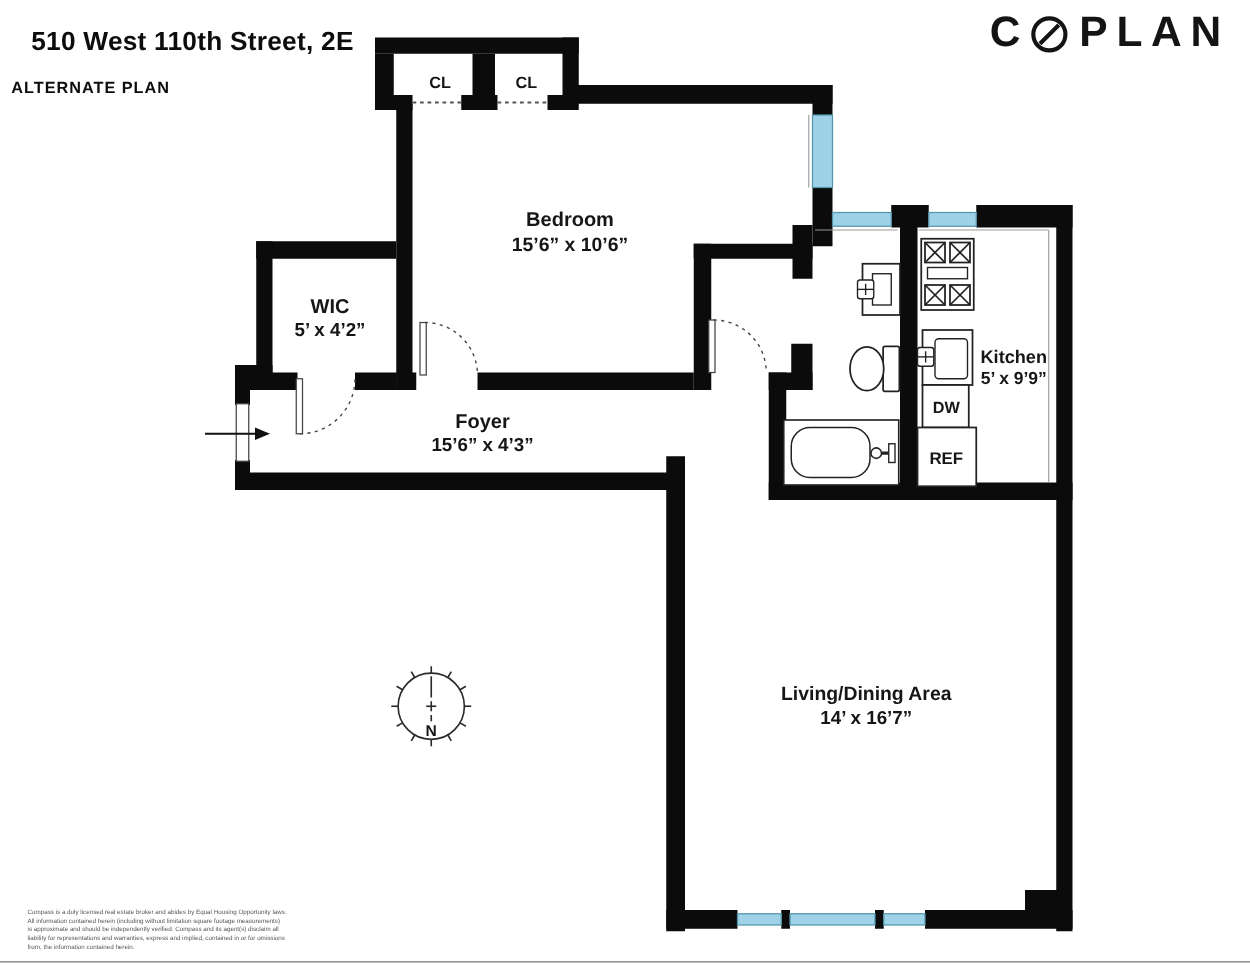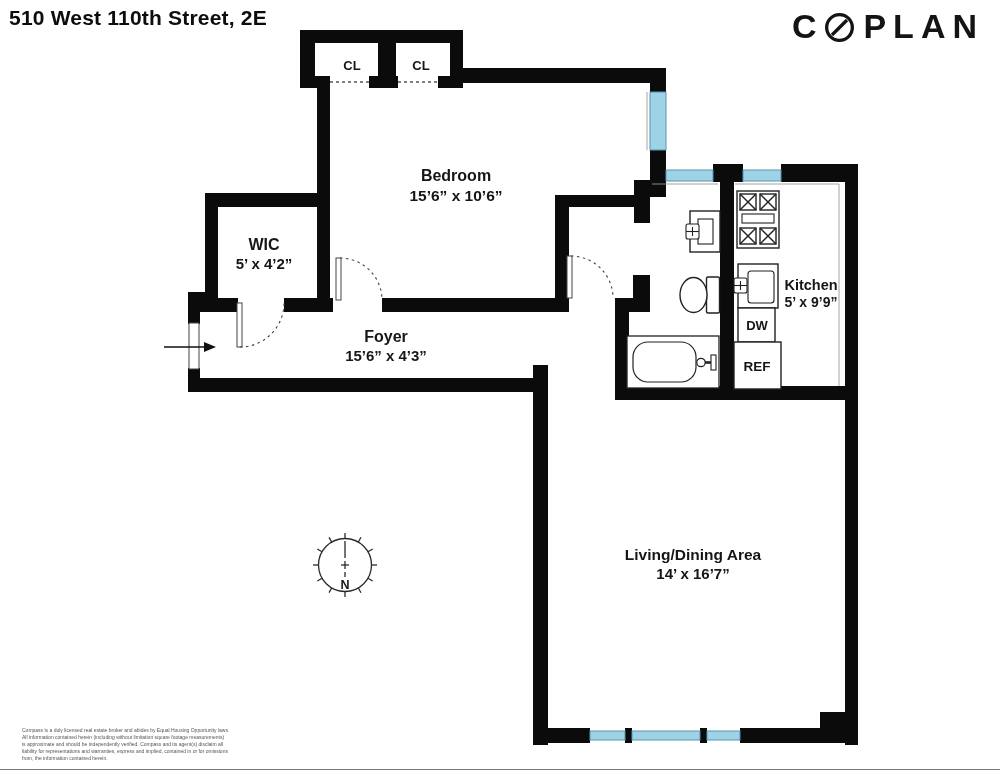--- a/index.html
+++ b/index.html
@@ -1,35 +1,36 @@
 <!DOCTYPE html>
 <html><head>
 <meta charset="utf-8">
 <style>
   html,body{margin:0;padding:0;background:#fff;}
   .page{position:relative;width:1000px;height:772px;background:#fff;overflow:hidden;
         font-family:"Liberation Sans",sans-serif;color:#111;}
   .hdr{position:absolute;left:9px;top:6px;}
-  .hdr h1{margin:0;font-size:21px;font-weight:700;letter-spacing:.2px;color:#0d0d0d;}
+  .hdr h1{margin:16px;font-size:21px;font-weight:700;letter-spacing:.2px;color:#0d0d0d;}
   .hdr .sub{margin-top:4px;font-size:13px;font-weight:700;letter-spacing:.8px;color:#0d0d0d;}
   .logo{position:absolute;right:16px;top:7px;display:flex;align-items:center;
         font-size:34px;font-weight:600;letter-spacing:7px;color:#141414;}
   .logo svg{position:relative;top:1px;margin-right:7px;}
   .plan{position:absolute;left:0;top:0;}
   .fineprint{position:absolute;left:22px;top:727px;font-size:5px;line-height:7px;color:#555;}
   .bottomline{position:absolute;left:0;top:769px;width:1000px;height:1px;background:#777;}
   svg text{font-family:"Liberation Sans",sans-serif;fill:#161616;}
 </style>
 </head>
 <body>
 
 <div class="page">
 
   <div class="hdr">
     <h1>510 West 110th Street, 2E</h1>
+    <div class="sub">ALTERNATE PLAN</div>
   </div>
 
   <div class="logo">
     <span>C</span>
       <svg width="33" height="33" viewBox="0 0 36 36">
         <circle cx="18" cy="18" r="14" fill="none" stroke="#141414" stroke-width="3.6"></circle>
         <line x1="9.8" y1="26.2" x2="26.2" y2="9.8" stroke="#141414" stroke-width="3.6"></line>
       </svg>
       <span>PLAN</span>
   </div>

